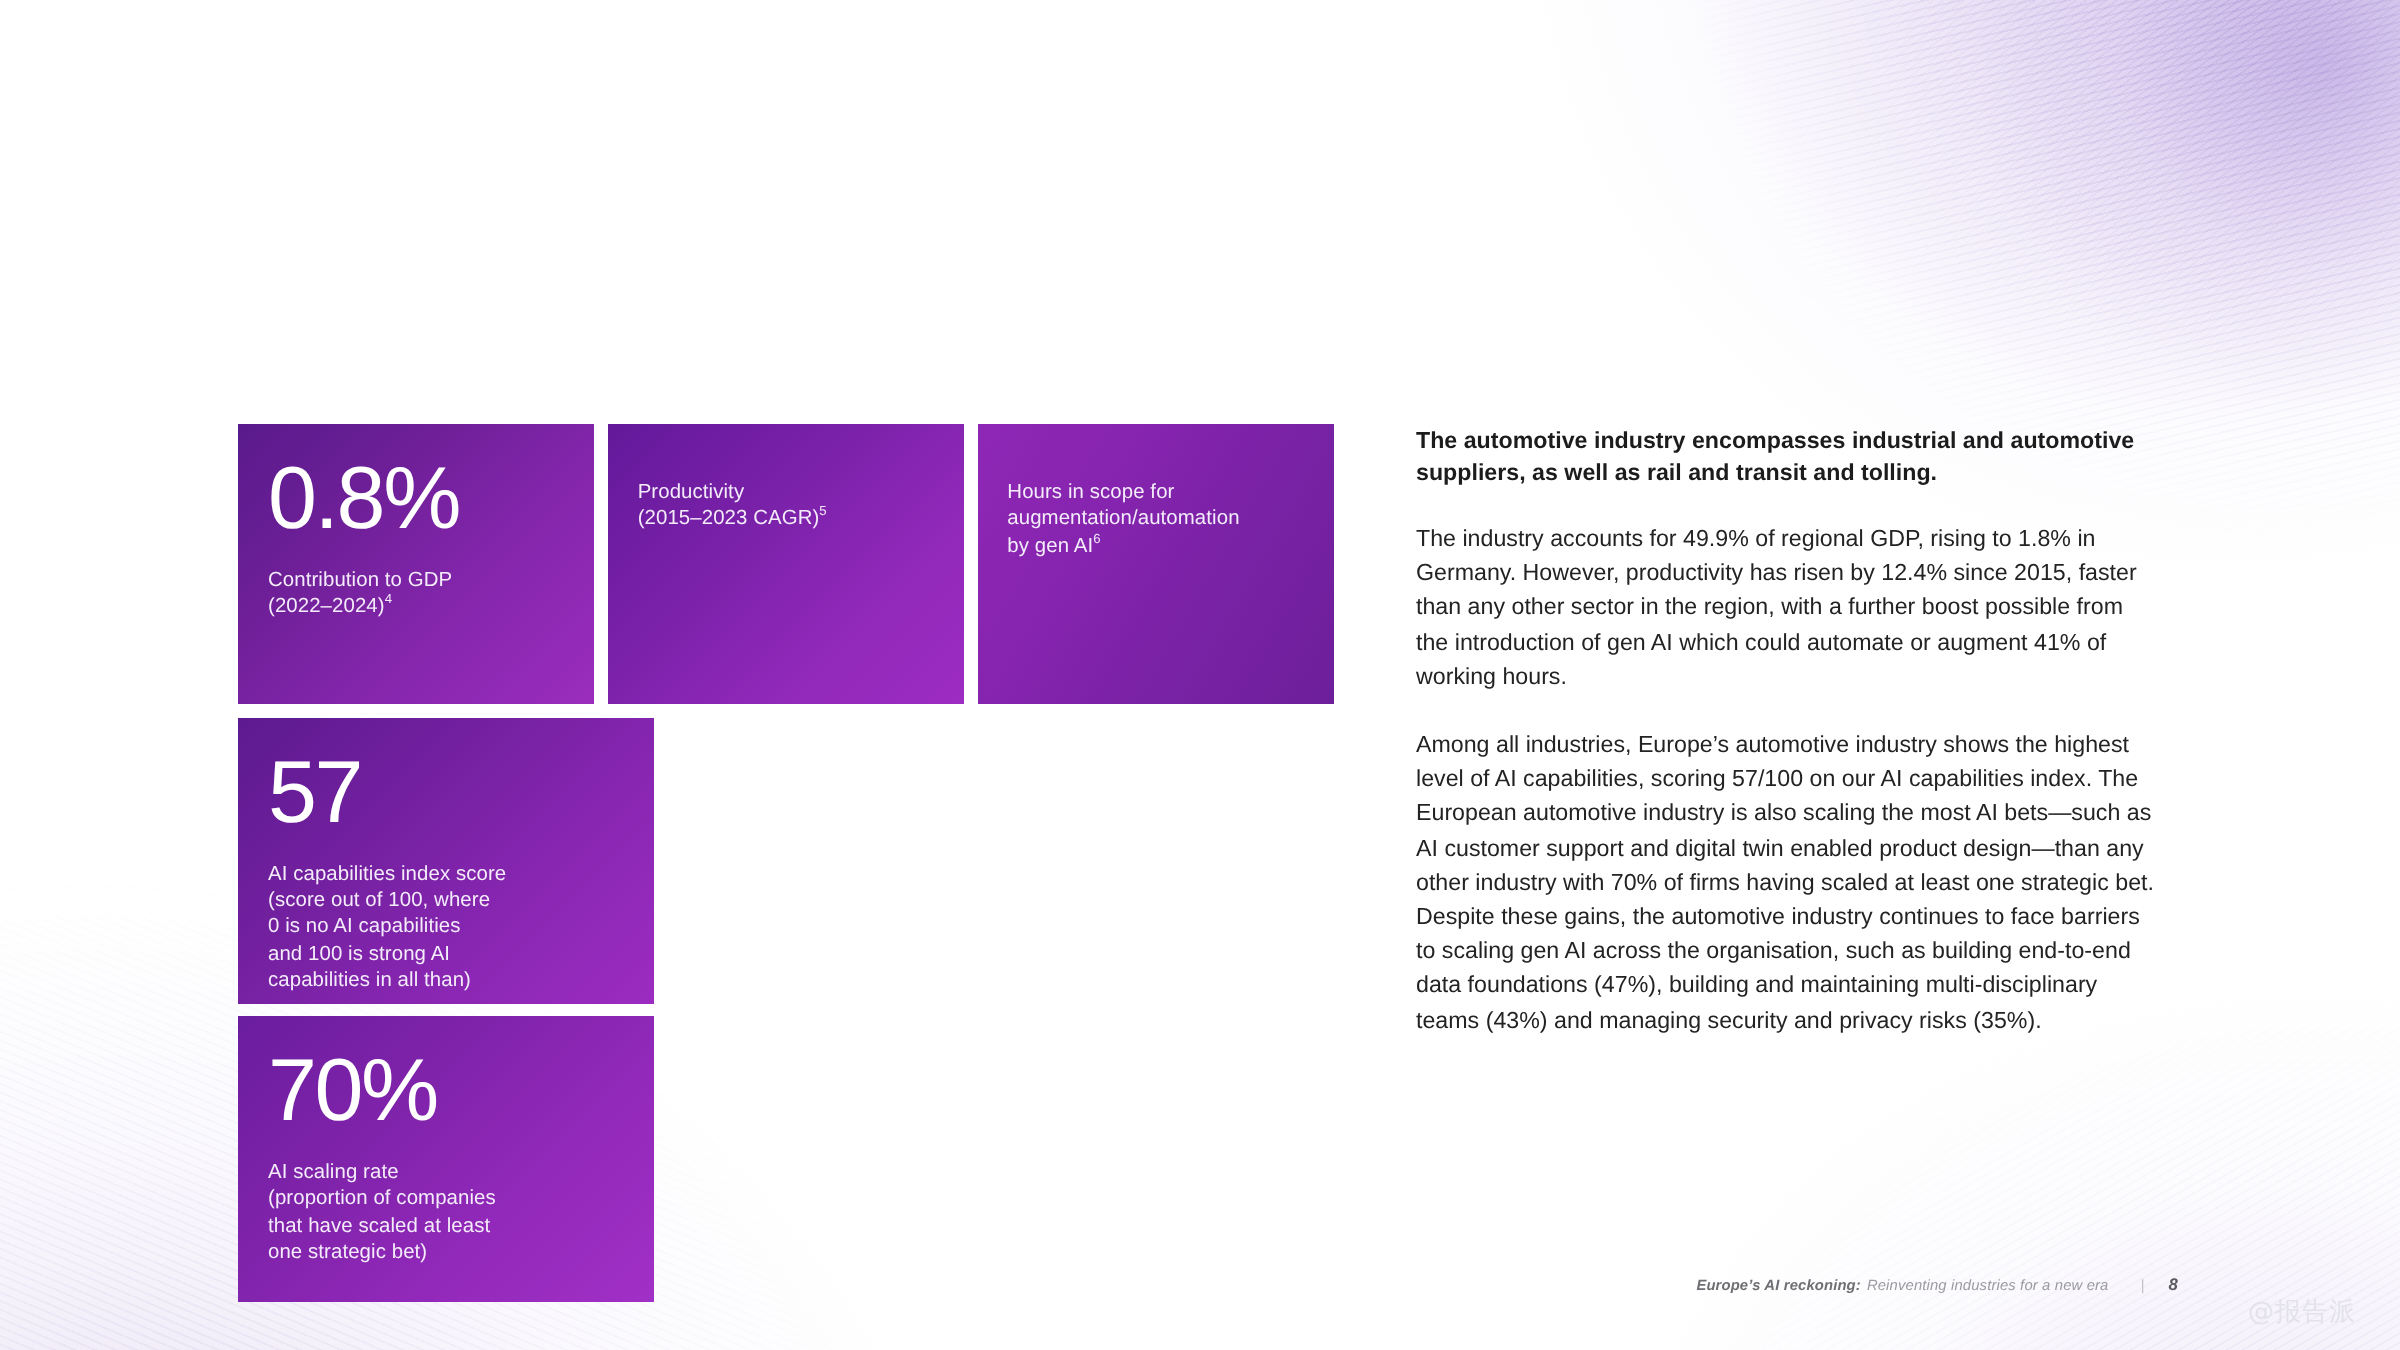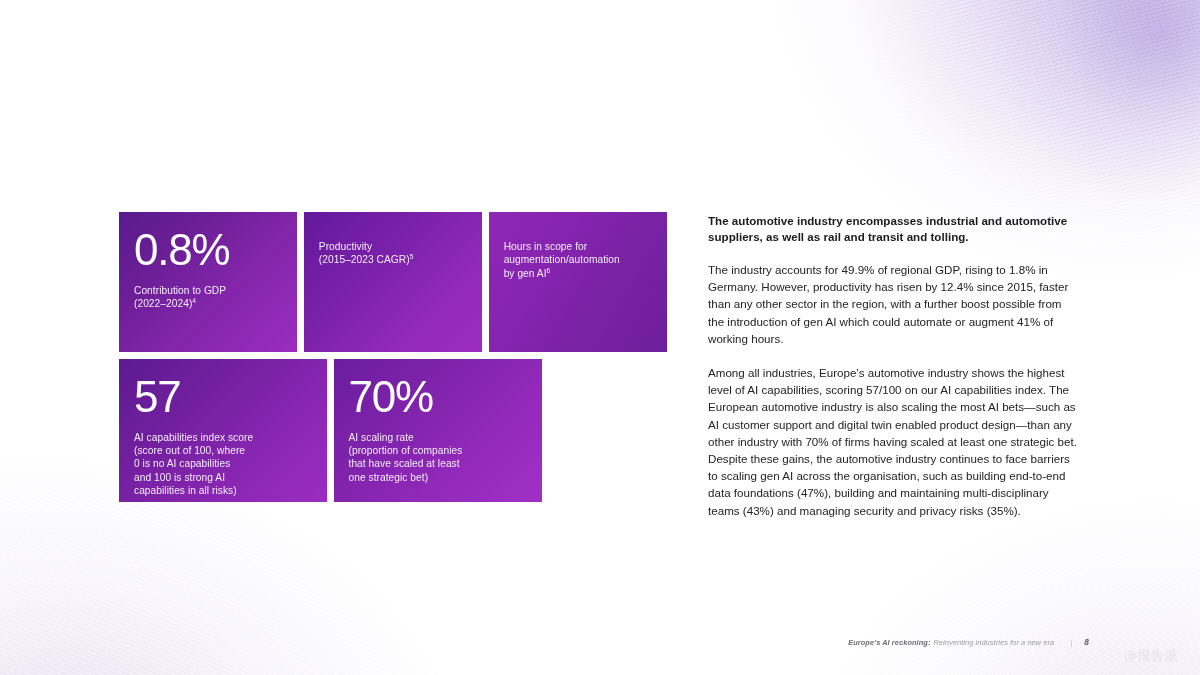--- a/index.html
+++ b/index.html
@@ -126,21 +126,21 @@
     line-height:1.05;
   }
 
   
   #stat-grid {
     position:absolute;
     left:119px; top:212px;
     width:548px;
   }
   .stat-row { display:flex; gap:6.5px; }
-  .stat-row + .stat-row { margin-top:6.5px; }
+  .stat-row + .stat-row { margin-top:6.5px;flex-direction:column; }
 
   .stat-card {
     width:208px;
     height:140px;
     padding:16px 27px 0 15px;
     color:#ffffff;
     position:relative;
     overflow:hidden;
     background: linear-gradient(135deg, #591a8c 0%, #6d1f97 30%, #8426ac 62%, #9b2dbd 100%);
   }
@@ -274,21 +274,21 @@
 
     <div class="stat-row">
 
       <div class="stat-card tall v4">
         <div class="stat-value">57</div>
         <div class="stat-label">
           <span>AI capabilities index score</span><br>
           <span>(score out of 100, where</span><br>
           <span>0 is no AI capabilities</span><br>
           <span>and 100 is strong AI</span><br>
-          <span>capabilities in all risks)</span>
+          <span>capabilities in all than)</span>
         </div>
       </div>
 
       <div class="stat-card tall v5">
         <div class="stat-value">70%</div>
         <div class="stat-label">
           <span>AI scaling rate</span><br>
           <span>(proportion of companies</span><br>
           <span>that have scaled at least</span><br>
           <span>one strategic bet)</span>

